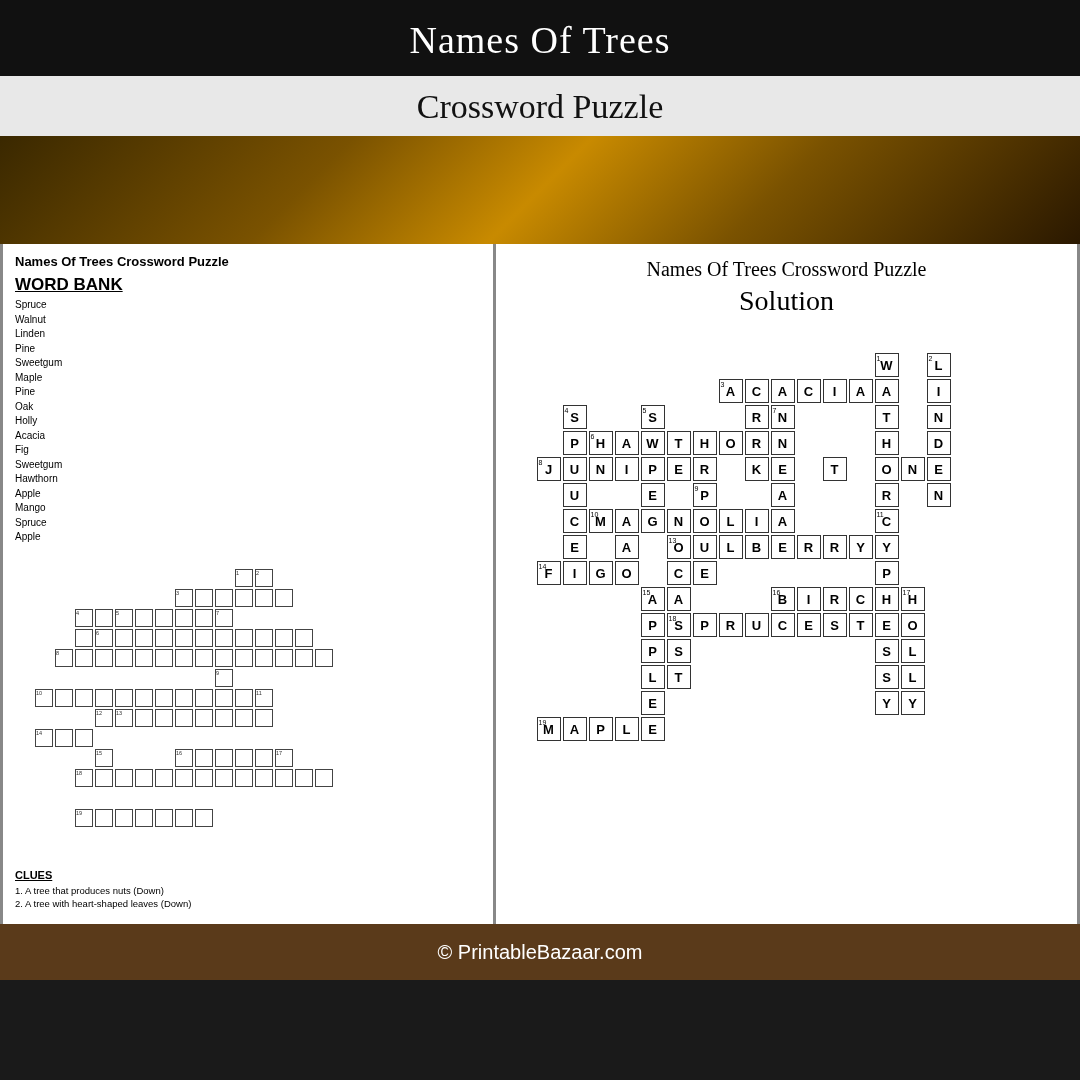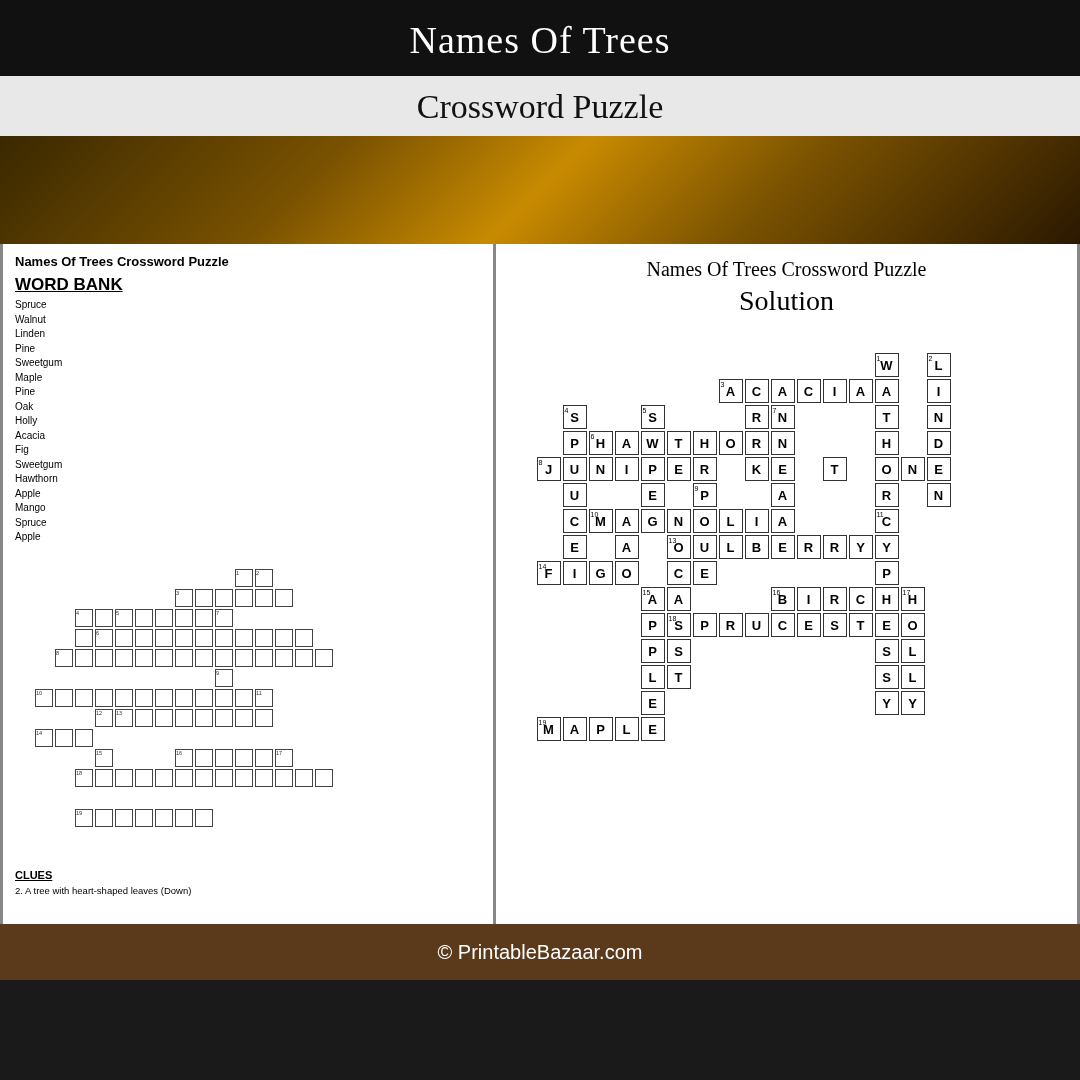--- a/index.html
+++ b/index.html
@@ -298,20 +298,21 @@
           <div class="cg" style="left:80px;top:240px;"></div>
           <div class="cg" style="left:100px;top:240px;"></div>
           <div class="cg" style="left:120px;top:240px;"></div>
           <div class="cg" style="left:140px;top:240px;"></div>
           <div class="cg" style="left:160px;top:240px;"></div>
           <div class="cg" style="left:180px;top:240px;"></div>
         </div>
 
         <div class="clues-section" style="margin-top:0px;">
           <div class="clues-title">CLUES</div>
+          <div class="clue-item">1. A tree that produces nuts (Down)</div>
           <div class="clue-item">2. A tree with heart-shaped leaves (Down)</div>
 
         </div>
       </div>
     </div>
   </div>
 
   <div class="right-panel">
     <div class="panel-title">Names Of Trees Crossword Puzzle</div>
     <div class="solution-label">Solution</div>

